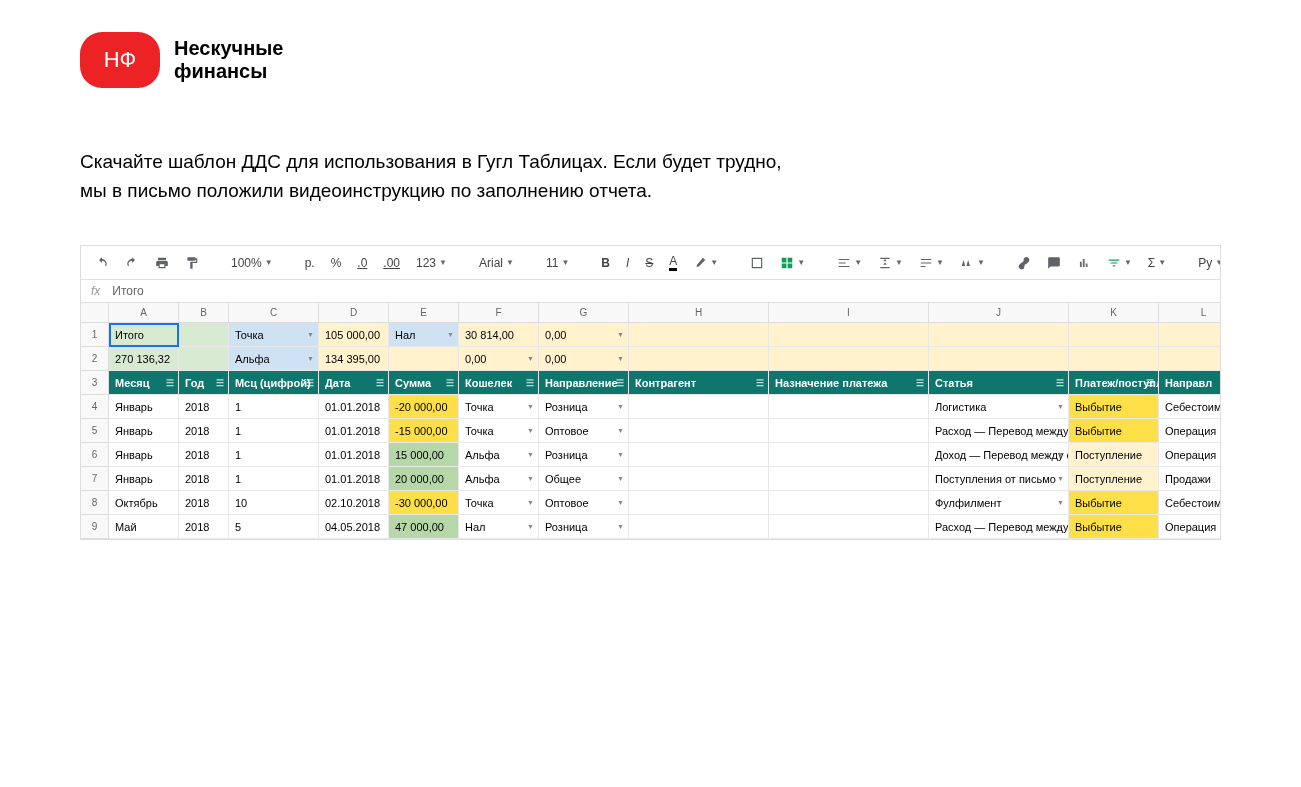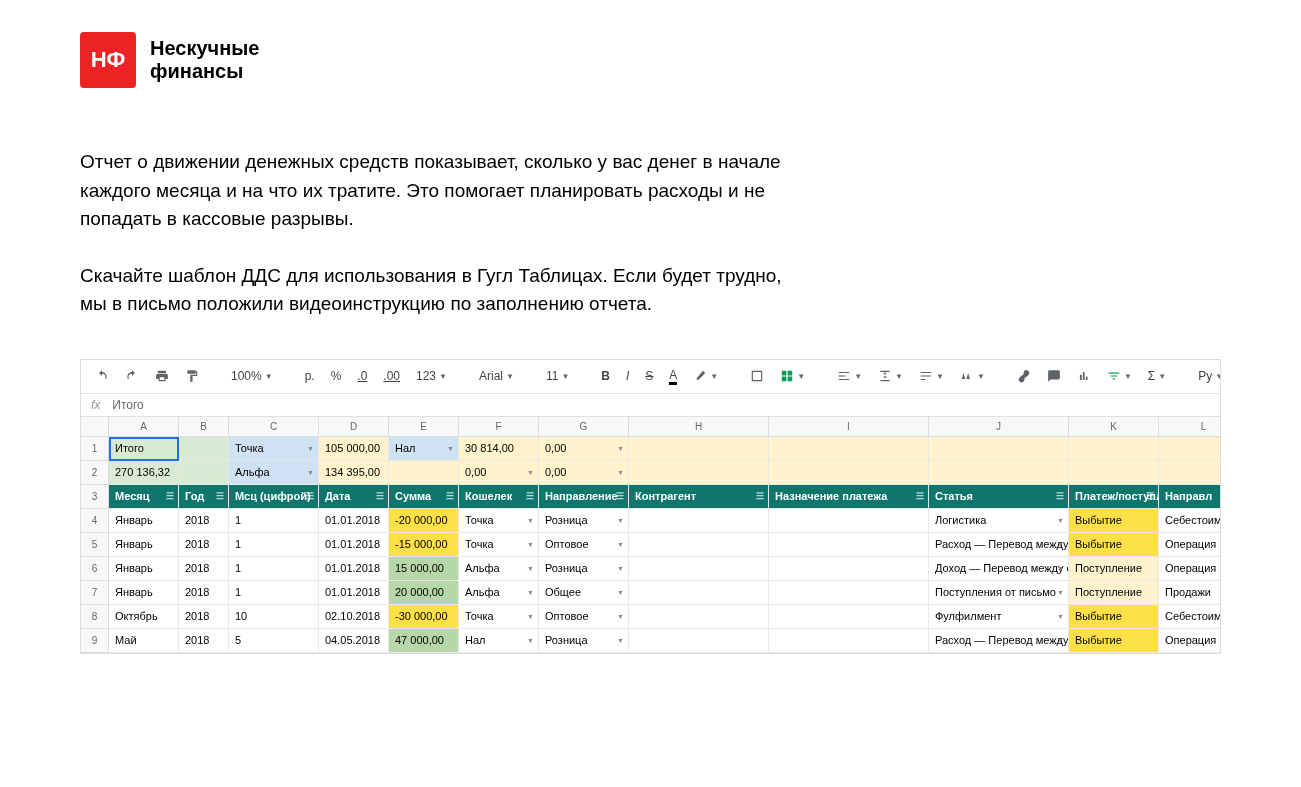--- a/index.html
+++ b/index.html
@@ -1,19 +1,19 @@
 <!DOCTYPE html>
 <html><head>
 <meta charset="utf-8">
 <style>
 *{box-sizing:border-box;margin:0;padding:0}
 body{font-family:-apple-system,BlinkMacSystemFont,"Segoe UI",Arial,sans-serif;background:#fff;color:#000;width:1301px}
 .header{display:flex;justify-content:space-between;align-items:center;padding:32px 80px 0}
 .logo-wrap{display:flex;align-items:center;gap:14px}
-.logo-badge{width:56px;height:56px;background:#ed2224;border-radius:4px;display:flex;align-items:center;justify-content:center;color:#fff;font-weight:700;font-size:22px}
+.logo-badge{width:80px;height:56px;background:#ed2224;border-radius:22px;display:flex;align-items:center;justify-content:center;color:#fff;font-weight:400;font-size:22px}
 .logo-text{font-weight:900;font-size:20px;line-height:1.15}
 .phone{font-size:22px;font-weight:500;letter-spacing:0.5px}
 .content{padding:60px 80px 0}
 h1{font-size:64px;font-weight:900;letter-spacing:-1px;margin-bottom:36px}
 .desc{font-size:19px;line-height:1.5;max-width:720px;margin-bottom:28px}
 .sheet-wrap{margin:40px 80px 17px;border:1px solid #ddd;background:#fff;font-family:Arial,sans-serif;overflow:hidden}
 .toolbar{display:flex;align-items:center;gap:8px;padding:6px 10px;border-bottom:1px solid #e0e0e0;font-size:12px;color:#444}
 .tb-item{display:inline-flex;align-items:center;gap:3px;padding:2px 4px;white-space:nowrap}
 .tb-sep{width:1px;height:16px;background:#ddd;margin:0 4px}
 .tb-arrow{font-size:8px;color:#666}
@@ -42,21 +42,20 @@
   <div class="logo-wrap">
     <div class="logo-badge">НФ</div>
     <div class="logo-text">
       <div>Нескучные</div>
       <div>финансы</div>
     </div>
   </div>
 </div>
 
 <div class="content">
-  <p class="desc">Отчет о движении денежных средств показывает, сколько у вас денег в начале каждого месяца и на что их тратите. Это помогает планировать расходы и не попадать в кассовые разрывы.</p>
   <p class="desc">Скачайте шаблон ДДС для использования в Гугл Таблицах. Если будет трудно, мы в письмо положили видеоинструкцию по заполнению отчета.</p>
 </div>
 
 <div class="sheet-wrap">
   <div class="toolbar">
     <span class="tb-item">
         <svg viewBox="0 0 24 24">
           <path d="M12 5V2L7 7l5 5V8c3 0 6 2 6 5 0 1-.3 2-.8 3l1.5 1.5C20 16 20 14 20 13c0-4-4-8-8-8z"></path>
         </svg>
       </span>

